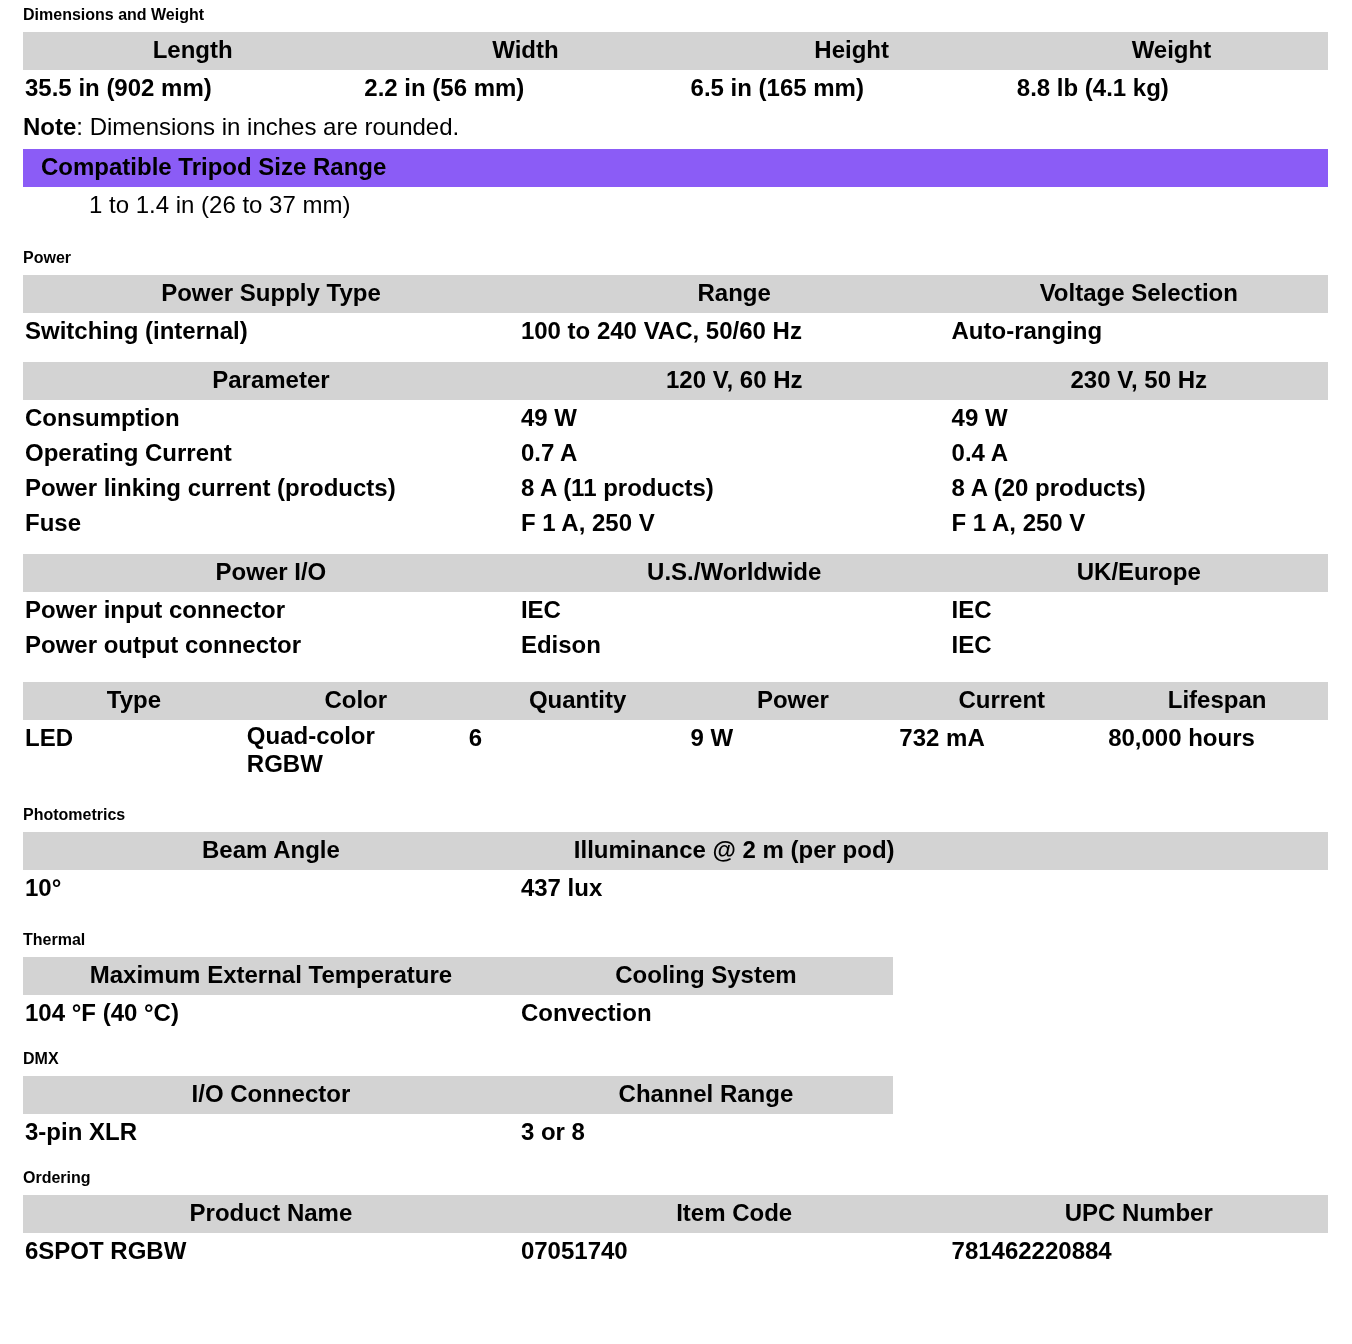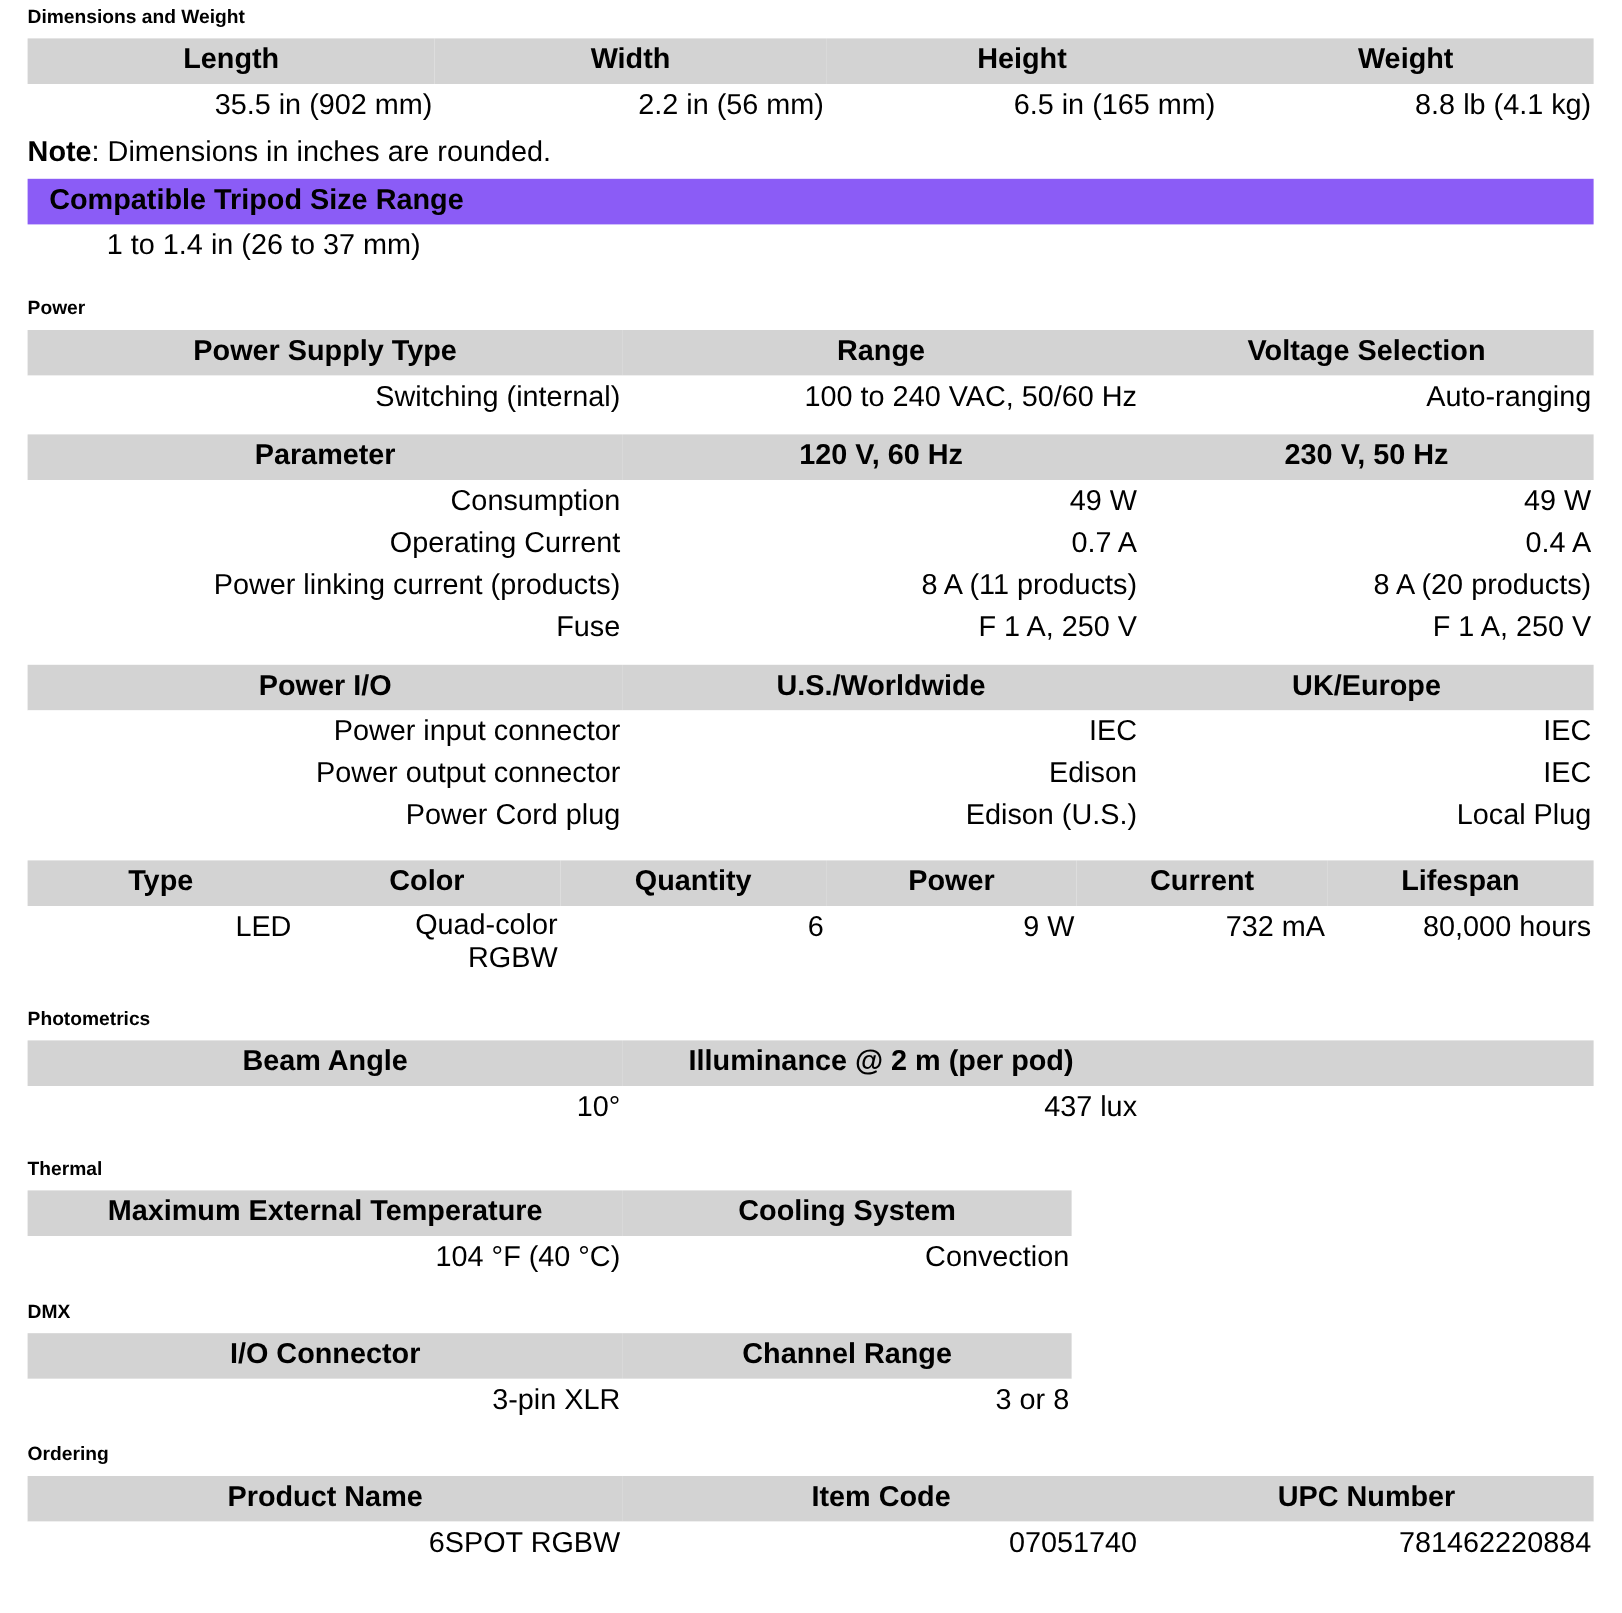--- a/index.html
+++ b/index.html
@@ -49,22 +49,22 @@
     font-weight: bold;
     text-align: center;
     padding: 4px 2px 6px 2px;
     line-height: 28px;
     vertical-align: middle;
     white-space: nowrap;
   }
   table.spec tbody td {
     background: #ffffff;
     font-size: 24px;
-    font-weight: normal;
-    text-align: right;
+    font-weight: bold;
+    text-align: left;
     padding: 2px 2px 2px 2px;
     line-height: 31px;
     vertical-align: top;
   }
   table.spec tbody td.multi {
     line-height: 28px;
   }
 
   
   .gap-sm { height: 14px; }
@@ -220,25 +220,20 @@
     <tbody>
       <tr>
         <td>Power input connector</td>
         <td>IEC</td>
         <td>IEC</td>
       </tr>
       <tr>
         <td>Power output connector</td>
         <td>Edison</td>
         <td>IEC</td>
-      </tr>
-      <tr>
-        <td>Power Cord plug</td>
-        <td>Edison (U.S.)</td>
-        <td>Local Plug</td>
       </tr>
     </tbody>
   </table>
 
   <div class="gap-md"></div>
 
 
   <table class="spec full">
     <colgroup>
       <col style="width:17%">

